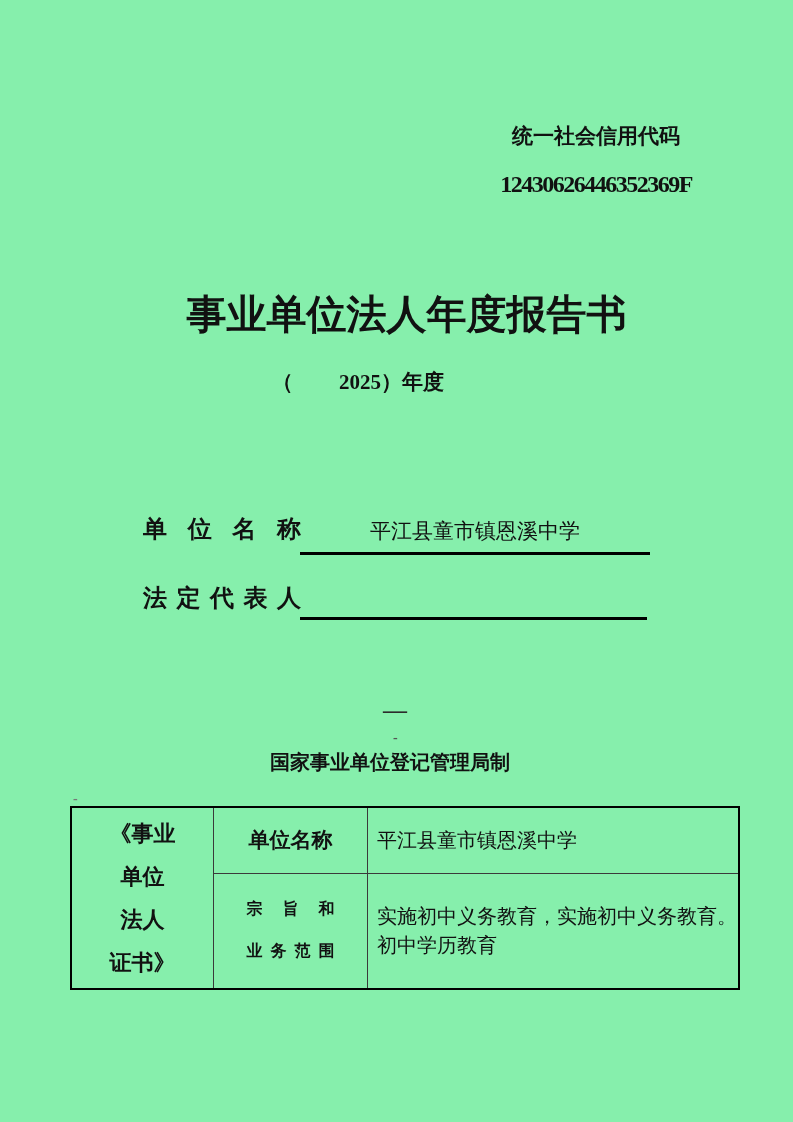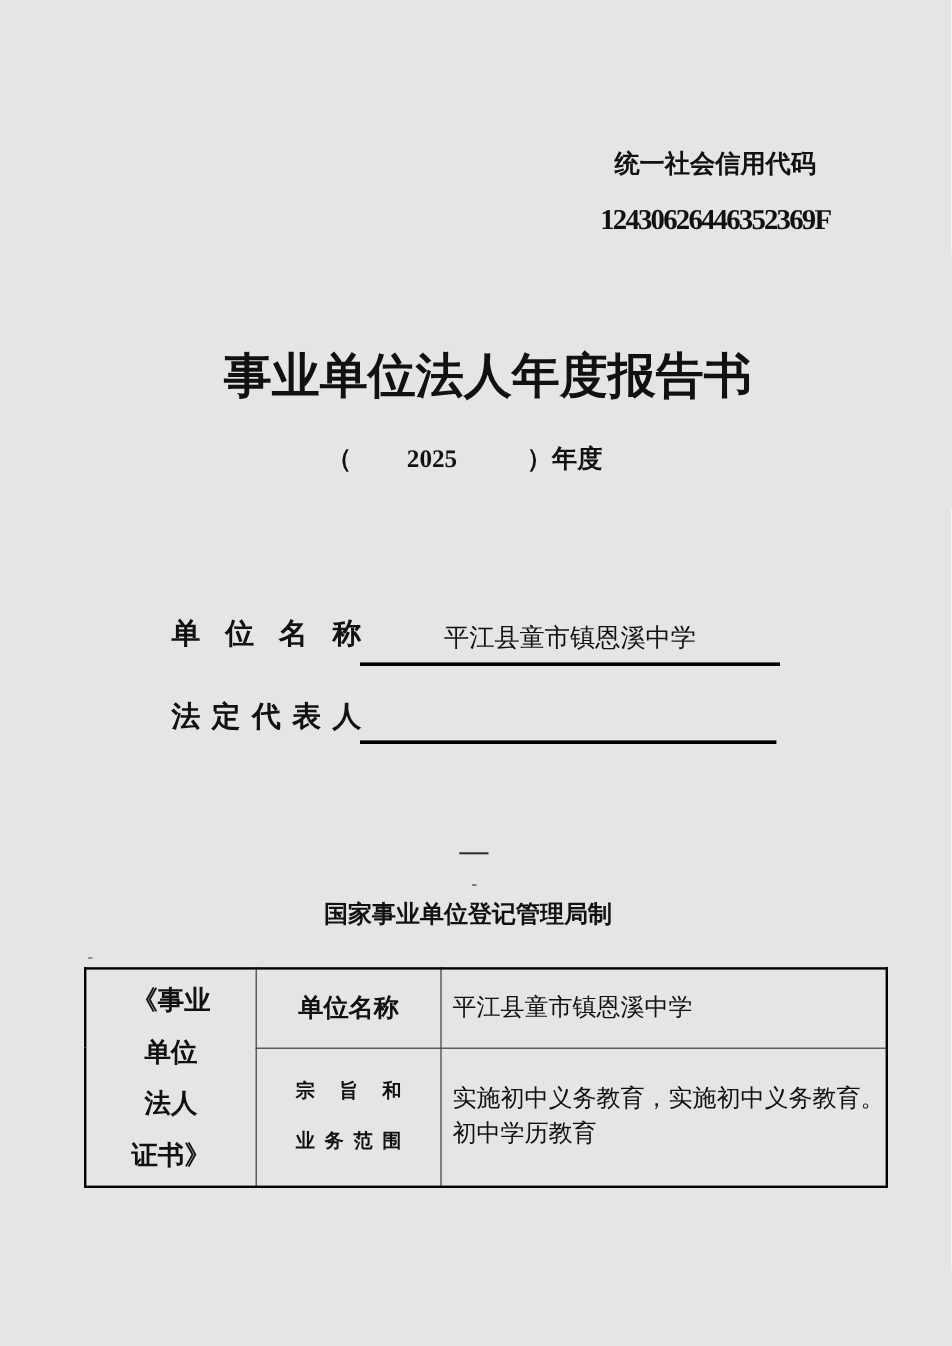--- a/index.html
+++ b/index.html
@@ -1,20 +1,20 @@
 <!DOCTYPE html>
 <html><head>
 <meta charset="utf-8">
 <style>
   html, body { margin: 0; padding: 0; background: #fff; }
   .page {
     position: relative;
     width: 793px;
     height: 1122px;
-    background: #e5e5e5;
+    background: #86efac;
     overflow: hidden;
     color: #111;
     font-family: "Liberation Serif", serif;
   }
   .abs { position: absolute; }
 
   
   .credit-block {
     left: 500px; top: 124px; width: 192px;
     text-align: center;
@@ -52,21 +52,21 @@
     left: 272px; top: 370px;
     display: flex;
     align-items: baseline;
     font-family: "Liberation Serif", serif;
     font-weight: bold;
     font-size: 21px;
     line-height: 24px;
     white-space: nowrap;
   }
   .year-line .gap1 { margin-right: 46px; }
-  .year-line .gap2 { margin-right: 58px; }
+  .year-line .gap2 { }
 
   
   .field-label {
     font-family: "Liberation Sans", sans-serif;
     font-weight: bold;
     font-size: 24px;
     line-height: 28px;
     width: 158px;
     text-align: justify;
     text-align-last: justify;

